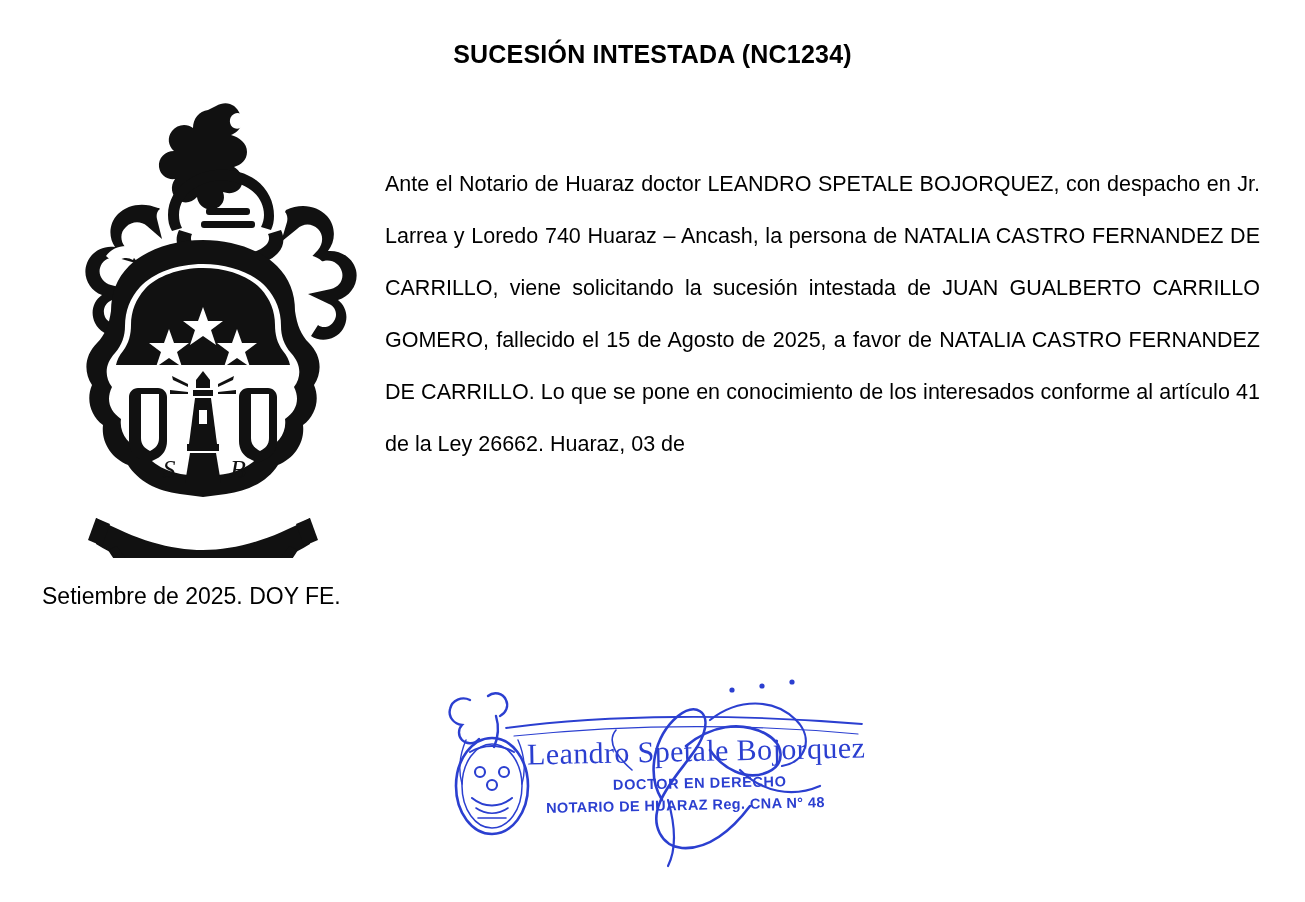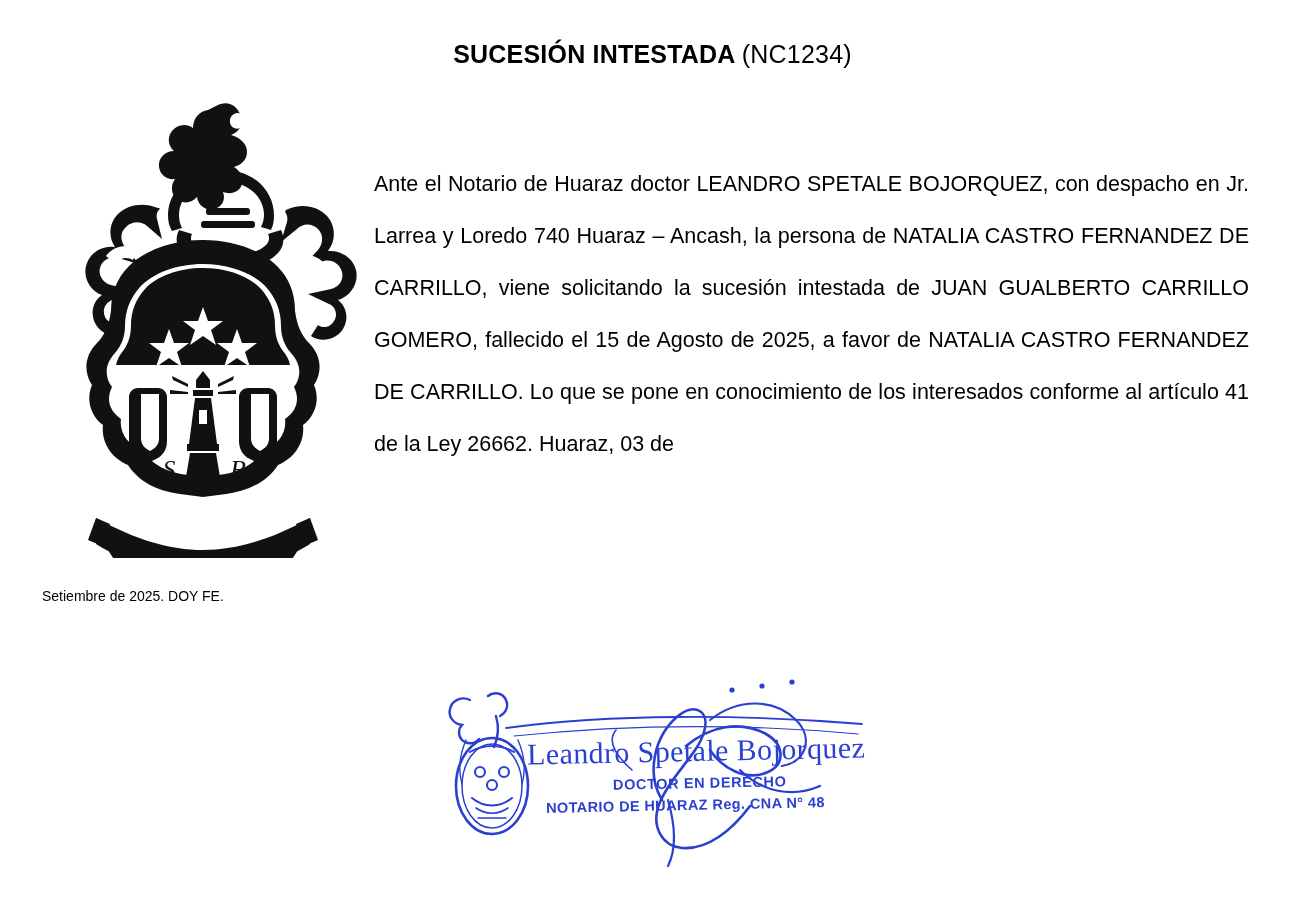--- a/index.html
+++ b/index.html
@@ -25,54 +25,54 @@
     text-align: center;
     font-size: 25px;
     font-weight: 700;
     letter-spacing: 0.2px;
   }
   .title-main {
     text-underline-offset: 3px;
     text-decoration-thickness: 2px;
   }
   .title-code {
-    font-weight: 400;
+    font-weight: 700;
   }
 
   
   .emblem {
     position: absolute;
     left: 38px;
     top: 88px;
     width: 330px;
     height: 470px;
   }
   .emblem svg {
     width: 100%;
     height: 100%;
     display: block;
   }
 
   
   .body-text {
     position: absolute;
     top: 158px;
-    left: 374px;
+    left: 385px;
     width: 875px;
     font-size: 21.5px;
     line-height: 52px;
     text-align: justify;
     text-justify: inter-word;
   }
   .tail-text {
     position: absolute;
     top: 570px;
     left: 42px;
     width: 1215px;
-    font-size: 14px;
+    font-size: 23px;
     line-height: 52px;
   }
 
   
   .sig-area {
     position: absolute;
     left: 410px;
     top: 650px;
     width: 540px;
     height: 220px;

